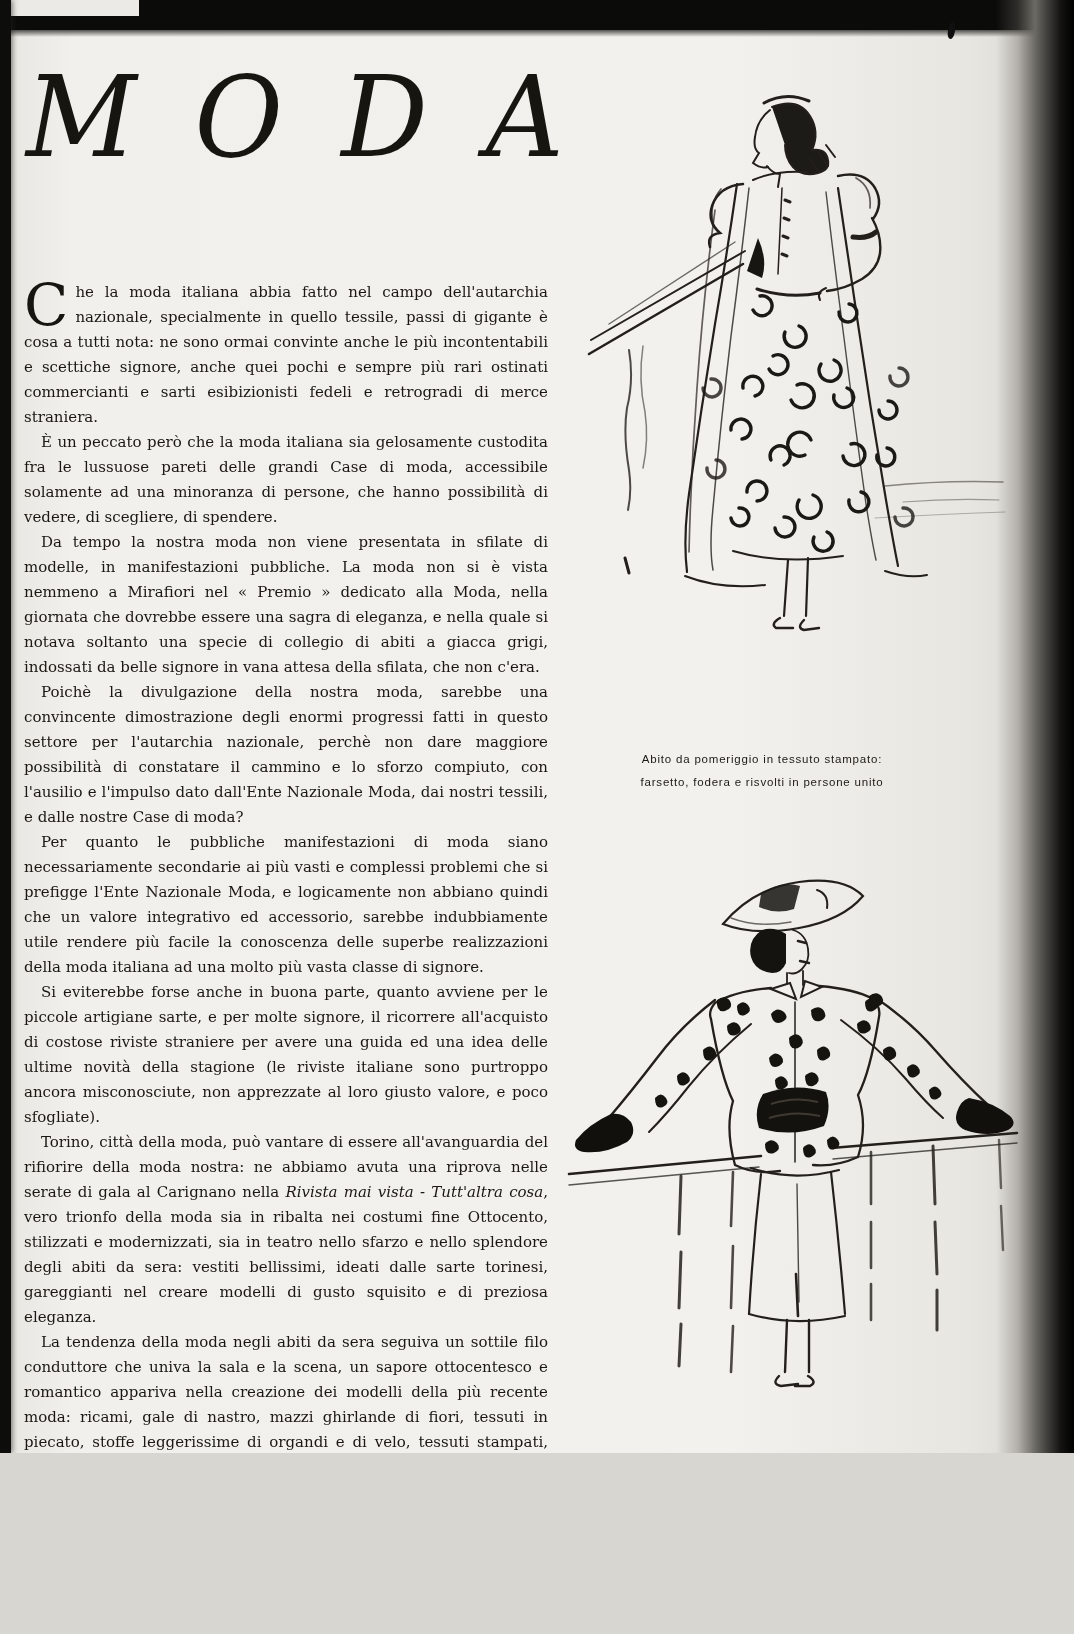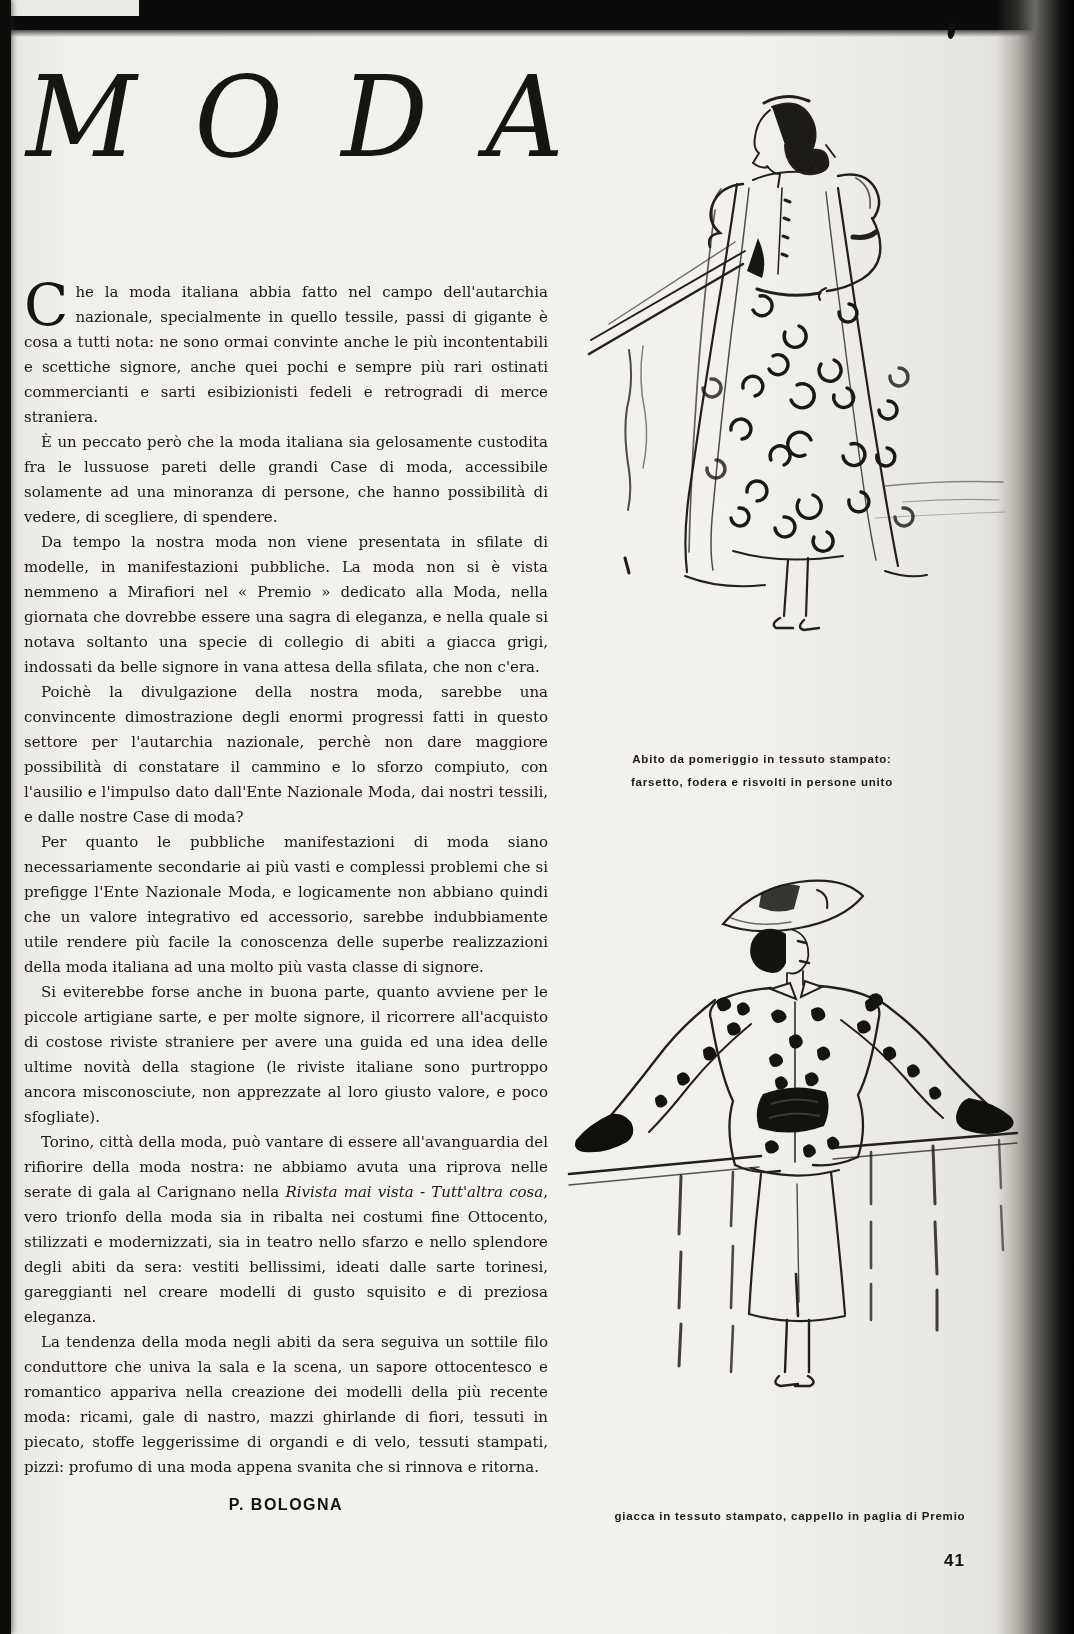--- a/index.html
+++ b/index.html
@@ -3,21 +3,21 @@
 <meta charset="utf-8">
 <style>
   html,body{margin:0;padding:0;}
   body{
     width:1074px;height:1634px;
     font-family:"DejaVu Serif", serif;
     background:#d8d6d1;
     overflow:hidden;
   }
   .page{
-    position:relative;width:1074px;height:1634px;
+    position:relative;width:1074px;height:1453px;
     background:linear-gradient(90deg,#e7e6e1 0%,#f1f0ec 7%,#f2f1ed 68%,#e8e6e1 90%,#dddbd5 96%);
     overflow:hidden;
   }
   
   .top-bar{position:absolute;left:0;top:0;width:100%;height:30px;background:#0b0b0a;}
   .top-bar::after{content:"";position:absolute;top:100%;left:0;right:0;height:7px;
     background:linear-gradient(rgba(30,29,26,.75),rgba(30,29,26,0));}
   .top-notch{position:absolute;left:3px;top:0;width:136px;height:16px;background:#ebeae6;}
   .left-strip{position:absolute;left:0;top:0;width:11px;height:100%;background:#0d0d0c;
     box-shadow:2px 0 5px rgba(40,38,34,.5);}
@@ -48,21 +48,21 @@
     margin-top:12px;text-align:center;
     font-family:"Liberation Sans", sans-serif;font-weight:bold;
     font-size:16px;letter-spacing:1.5px;color:#15130f;
   }
 
   
   .fig{position:absolute;}
   .fig svg{display:block;}
   .fig-caption{
     position:absolute;text-align:center;
-    font-family:"Liberation Sans", sans-serif;font-weight:bold;
+    font-family:"Liberation Sans", sans-serif;font-weight:normal;
     font-size:11.5px;letter-spacing:.8px;line-height:23px;color:#1d1a15;
   }
   .cap1{left:592px;top:748px;width:340px;}
   .cap2{left:565px;top:1505px;width:450px;}
 
   .page-number{
     position:absolute;left:944px;top:1551px;
     font-family:"Liberation Sans", sans-serif;font-weight:bold;
     font-size:17px;color:#15130f;letter-spacing:1px;
   }

